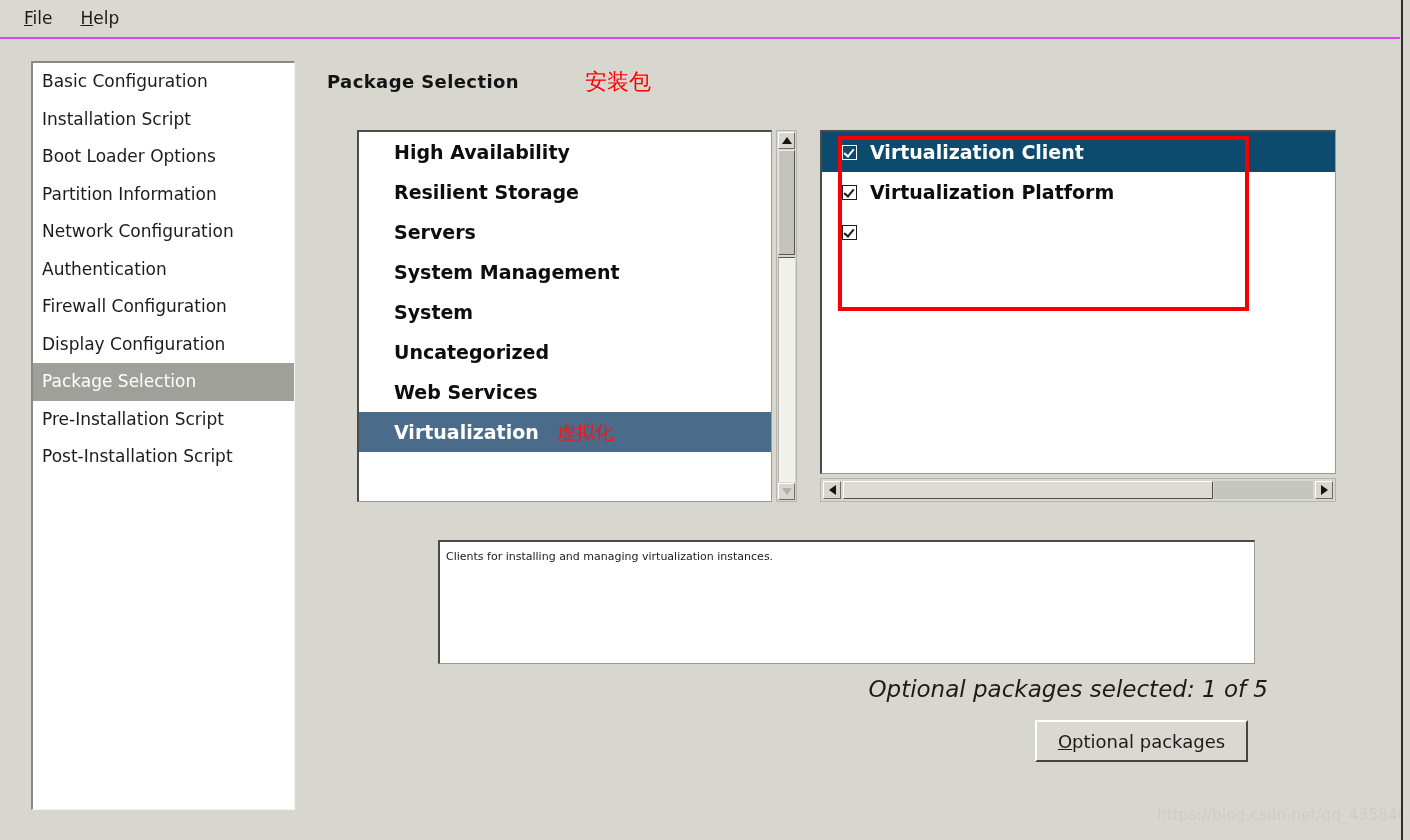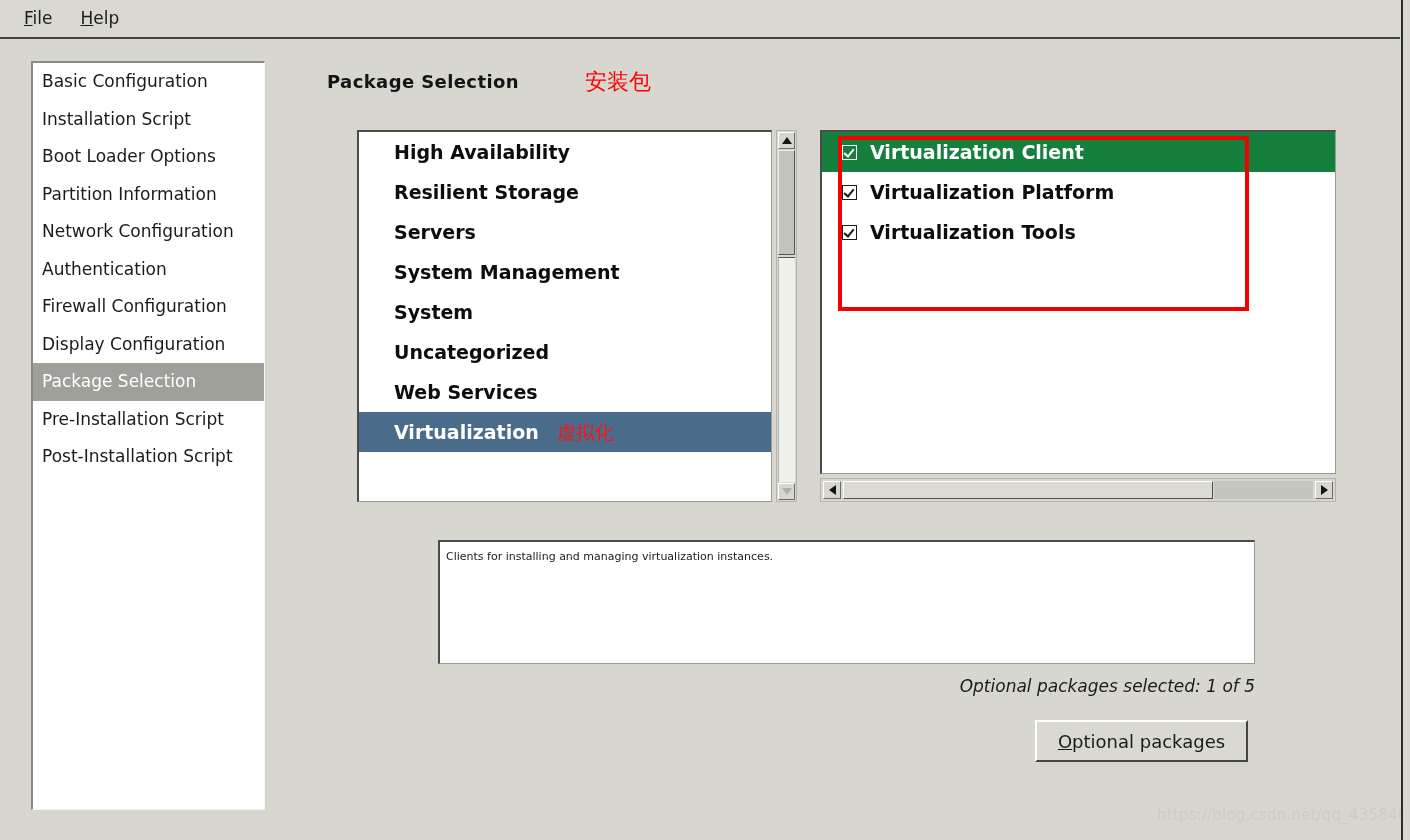--- a/index.html
+++ b/index.html
@@ -33,41 +33,41 @@
     box-sizing: border-box;
   }
 
   
   #menubar {
     position: absolute;
     left: 0; top: 0;
     width: 1400px;
     height: 39px;
     background: #d9d9d2;
-    border-bottom: 2px solid #404040;
+    border-bottom: 2px solid #d946ef;
     box-sizing: border-box;
     display: flex;
     align-items: center;
     padding-left: 13px;
   }
   .menu-item {
     font-size: 17px;
     color: #1b1b1b;
     padding: 3px 11px 4px 11px;
     margin-right: 6px;
     cursor: default;
     white-space: nowrap;
   }
   .mn { text-decoration: underline; }
 
   
   #sidebar {
     position: absolute;
     left: 31px; top: 61px;
-    width: 234px;
+    width: 264px;
     height: 749px;
     background: #ffffff;
     border-top: 2px solid #8a8a84;
     border-left: 2px solid #8a8a84;
     border-right: 1px solid #f4f4f0;
     border-bottom: 1px solid #f4f4f0;
     box-sizing: border-box;
     overflow: hidden;
   }
   .sb-item {
@@ -232,21 +232,21 @@
     padding-left: 20px;
     font-size: 19px;
     font-weight: bold;
     color: #0d0d0d;
     white-space: nowrap;
     cursor: default;
     display: flex;
     align-items: center;
   }
   .pkg-item.selected {
-    background: #15803d;
+    background: #0c4a6e;
     color: #ffffff;
   }
   .chk {
     width: 15px;
     height: 15px;
     border: 1.5px solid #1b1b1b;
     box-sizing: border-box;
     margin-right: 13px;
     position: relative;
     display: inline-block;
@@ -355,22 +355,22 @@
   }
   #description-text {
     font-size: 11px;
     color: #1b1b1b;
     line-height: 1.3;
   }
 
   
   #optional-status {
     position: absolute;
-    right: 155px; top: 676px;
-    font-size: 17px;
+    right: 142px; top: 676px;
+    font-size: 23px;
     font-style: italic;
     color: #1b1b1b;
     white-space: nowrap;
   }
   #optional-button {
     position: absolute;
     left: 1035px; top: 720px;
     width: 213px;
     height: 42px;
     background: #d9d9d2;
@@ -452,21 +452,20 @@
       <div class="pkg-item selected">
           <span class="chk"></span>
           <span>Virtualization Client</span>
         </div>
       <div class="pkg-item">
           <span class="chk"></span>
           <span>Virtualization Platform</span>
         </div>
       <div class="pkg-item">
           <span class="chk"></span>
-          <span>Virtualization Tools</span>
         </div>
     </div>
     <div id="pkg-hscroll">
       <div class="hsb-btn" id="hscroll-left">
           <span class="tri-left"></span>
         </div>
       <div id="hscroll-thumb"></div>
       <div id="hscroll-trough"></div>
       <div class="hsb-btn" id="hscroll-right">
           <span class="tri-right"></span>

